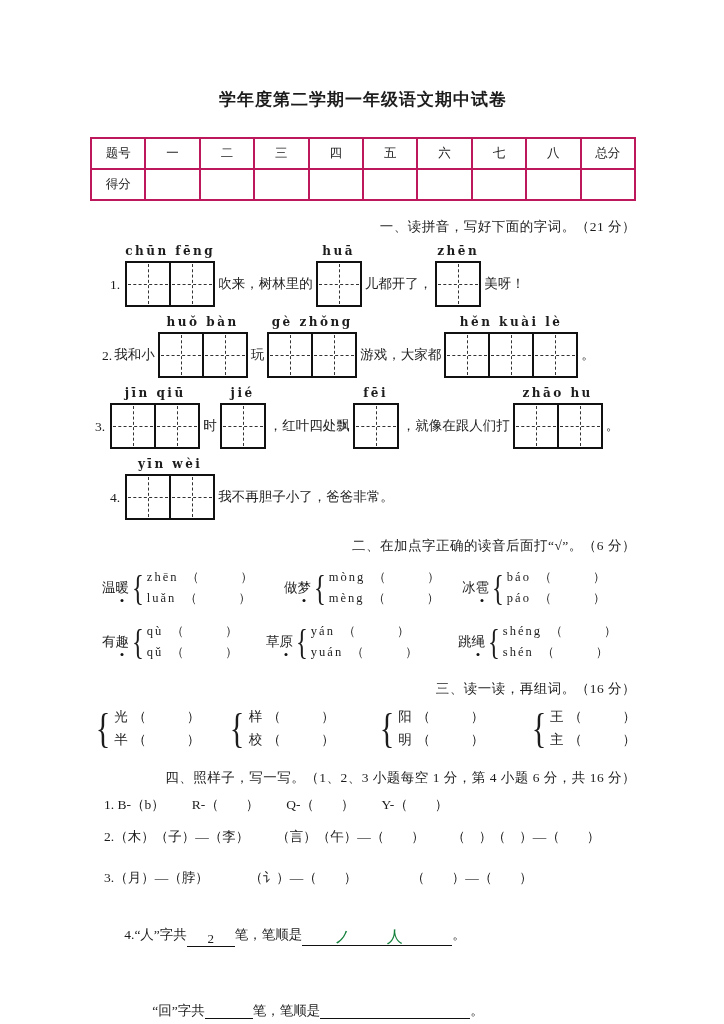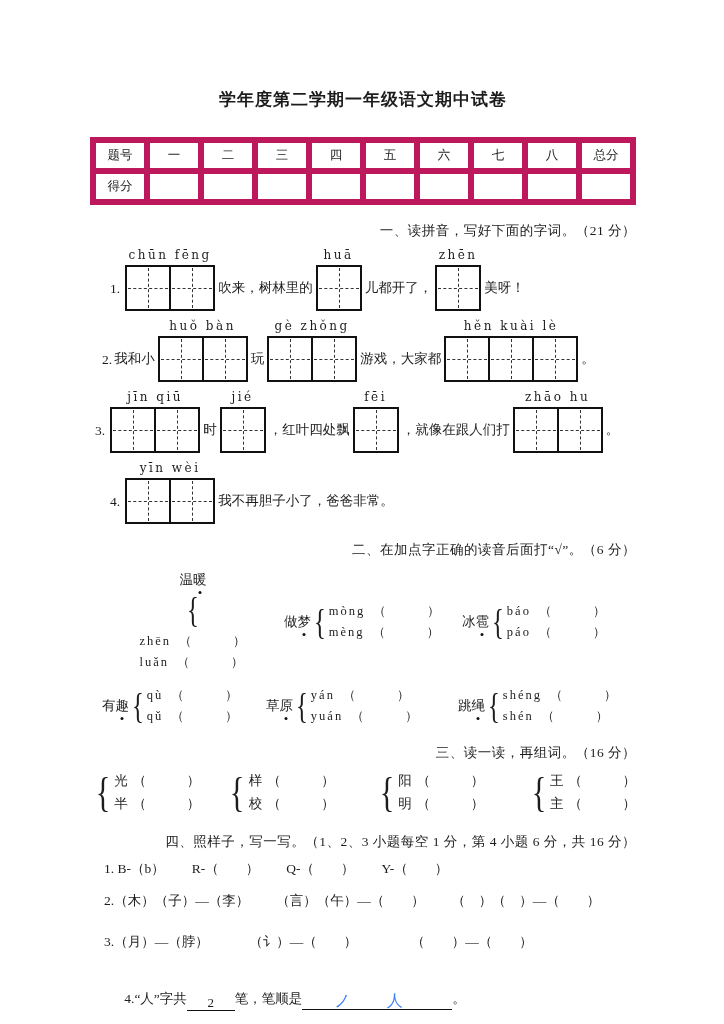--- a/index.html
+++ b/index.html
@@ -3,43 +3,43 @@
 <meta charset="utf-8">
 <style>
   * { margin:0; padding:0; box-sizing:border-box; }
   body { background:#e8e8e8; font-family:"Liberation Serif","DejaVu Serif",serif; }
   .page { width:724px; height:1024px; background:#ffffff; margin:0 auto; position:relative; color:#1c1c1c; overflow:hidden; }
   .content { position:absolute; left:90px; top:0; width:546px; }
 
   .title { margin-top:88px; text-align:center; font-size:17px; font-weight:bold; letter-spacing:1px; }
 
   table.score { width:100%; border-collapse:collapse; margin-top:26px; table-layout:fixed; }
-  table.score td { border:6px solid #be185d; height:31px; text-align:center; font-size:12.5px; vertical-align:middle; }
+  table.score td { border:2px solid #be185d; height:31px; text-align:center; font-size:12.5px; vertical-align:middle; }
 
   .sec-head { font-size:13.5px; margin-top:17px; letter-spacing:0.5px;text-align:right; }
 
   
   .qline { display:flex; align-items:flex-end; margin-top:8px; }
   .qline .qt { font-size:13.5px; margin-bottom:14px; white-space:pre; }
   .qline .qnum { margin-right:2px; }
   .indent1 { padding-left:20px; }
   .indent2 { padding-left:12px; }
   .indent3 { padding-left:5px; }
   .pbg { display:flex; flex-direction:column; align-items:center; margin:0 3px; }
-  .py { font-size:12px; letter-spacing:2.5px; height:17px; white-space:pre; font-family:"DejaVu Serif","Liberation Serif",serif; }
+  .py { font-size:12px; letter-spacing:2.5px; height:17px; white-space:pre; font-family:"DejaVu Serif","Liberation Serif",serif;font-weight:bold; }
   .boxrow { display:flex; }
   .tzg { width:46px; height:46px; border:2px solid #111; background:#fff; position:relative; }
   .tzg + .tzg { margin-left:-2px; }
   .tzg::before { content:""; position:absolute; left:1px; right:1px; top:50%; border-top:1.6px dashed #333; }
   .tzg::after  { content:""; position:absolute; top:1px; bottom:1px; left:50%; border-left:1.6px dashed #333; }
 
   
   .s2row { display:flex; margin-top:12px; padding-left:12px; }
   .s2item { display:flex; align-items:center; }
-  .s2w1 { width:182px;flex-direction:column; } .s2w2 { width:178px; }
+  .s2w1 { width:182px; } .s2w2 { width:178px; }
   .s2w3 { width:164px; } .s2w4 { width:192px; }
   .word { font-size:13.5px; white-space:nowrap; }
   .u-dot { position:relative; display:inline-block; }
   .u-dot::after { content:""; position:absolute; width:3px; height:3px; background:#111; border-radius:50%; left:50%; transform:translateX(-50%); bottom:-5px; }
   .brace { font-size:33px; line-height:42px; transform:scaleX(0.75) scaleY(1.1); margin:0 1px; font-weight:400; }
   .opts { display:flex; flex-direction:column; }
   .opt { font-size:12.5px; line-height:21px; white-space:pre; }
   .opt .pyt { letter-spacing:2px; }
   .opt .paren { margin-left:8px; letter-spacing:1px; }
 
@@ -293,21 +293,21 @@
       </div>
     </div>
 
     <div class="sec-head">四、照样子，写一写。（1、2、3 小题每空 1 分，第 4 小题 6 分，共 16 分）</div>
 
     <div class="s4line first">1. B-（b）　　R-（　　）　　Q-（　　）　　Y-（　　）</div>
     <div class="s4line">2.（木）（子）—（李）　　（言）（午）—（　　）　　（　）（　）—（　　）</div>
     <div class="s4line more">3.（月）—（脖）　　　（讠）—（　　）　　　　（　　）—（　　）</div>
 
     <div class="s4line more">
-      <span>4.</span><span>“人”字共</span><span class="blank blank-num"><span>2</span></span><span>笔，笔顺是</span><span class="blank blank-long"><span class="red-ink" style="color: #3b82f6;">ノ 人</span></span><span>。</span>
+      <span>4.</span><span>“人”字共</span><span class="blank blank-num"><span>2</span></span><span>笔，笔顺是</span><span class="blank blank-long"><span class="red-ink" style="color: #15803d;">ノ 人</span></span><span>。</span>
     </div>
 
     <div class="s4line more sub">
       <span>“回”字共</span><span class="blank blank-num"></span><span>笔，笔顺是</span><span class="blank blank-long"></span><span>。</span>
     </div>
 
   </div>
 </div>
 
 </body></html>

